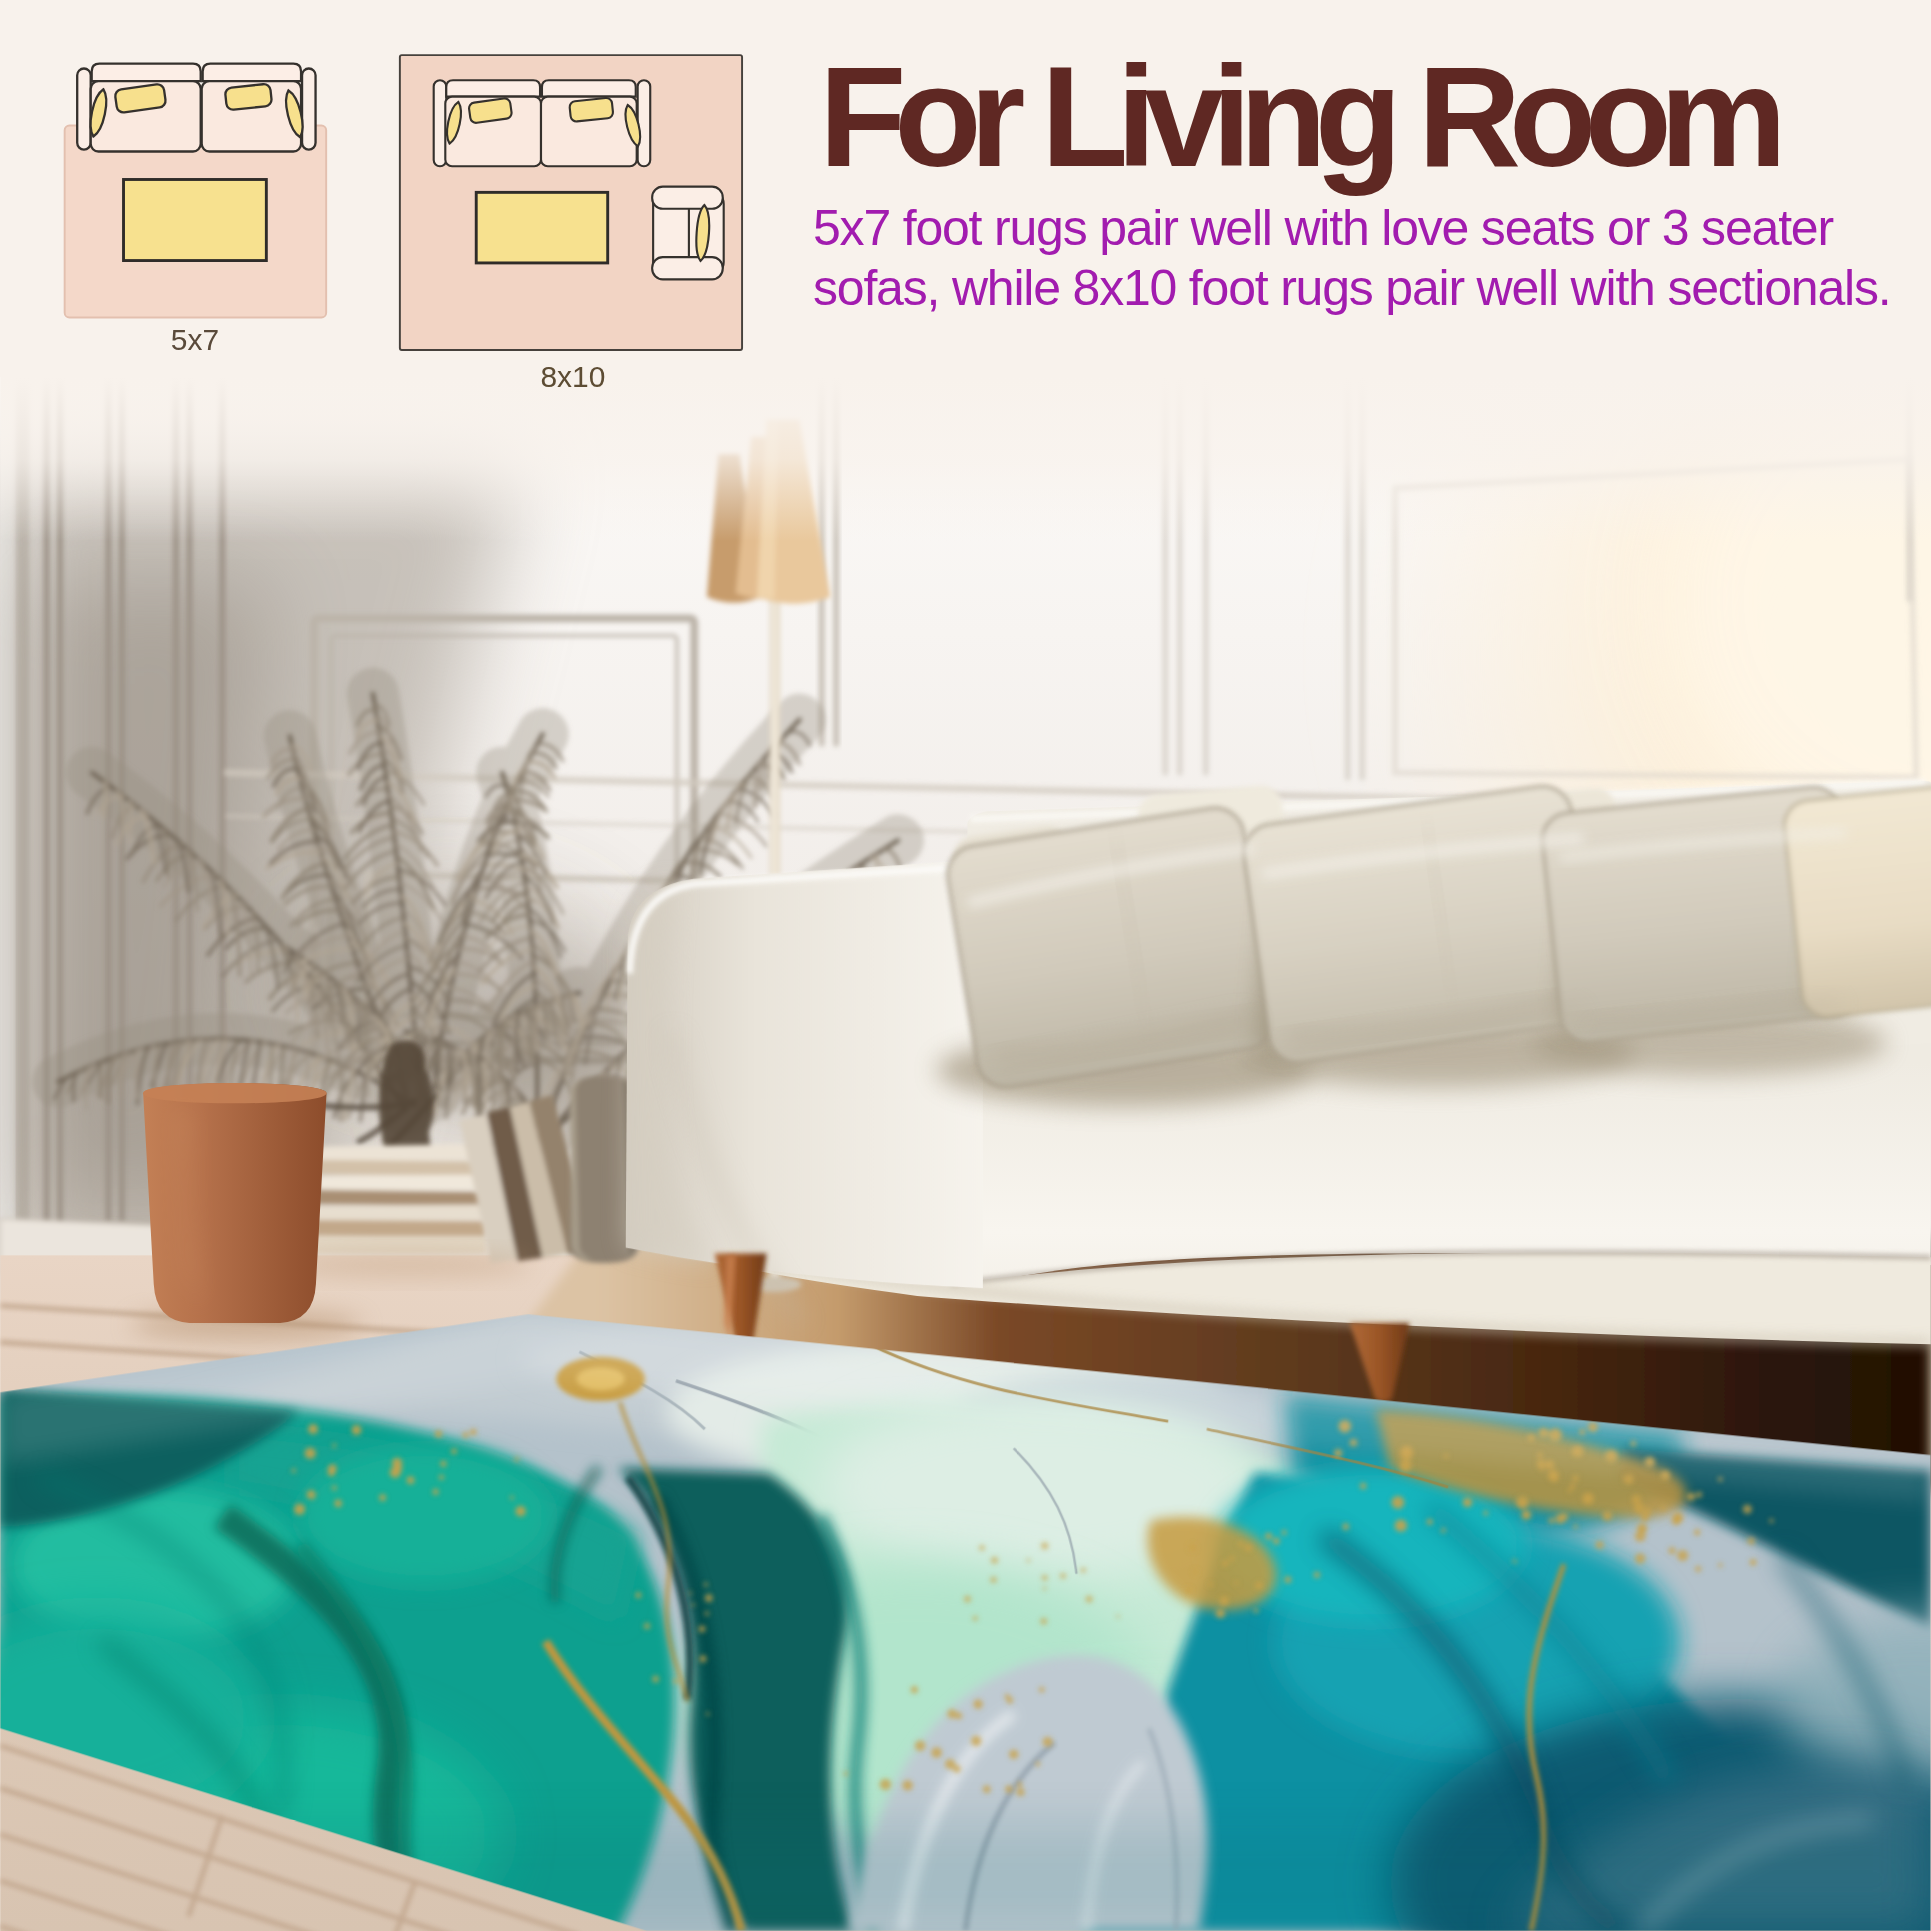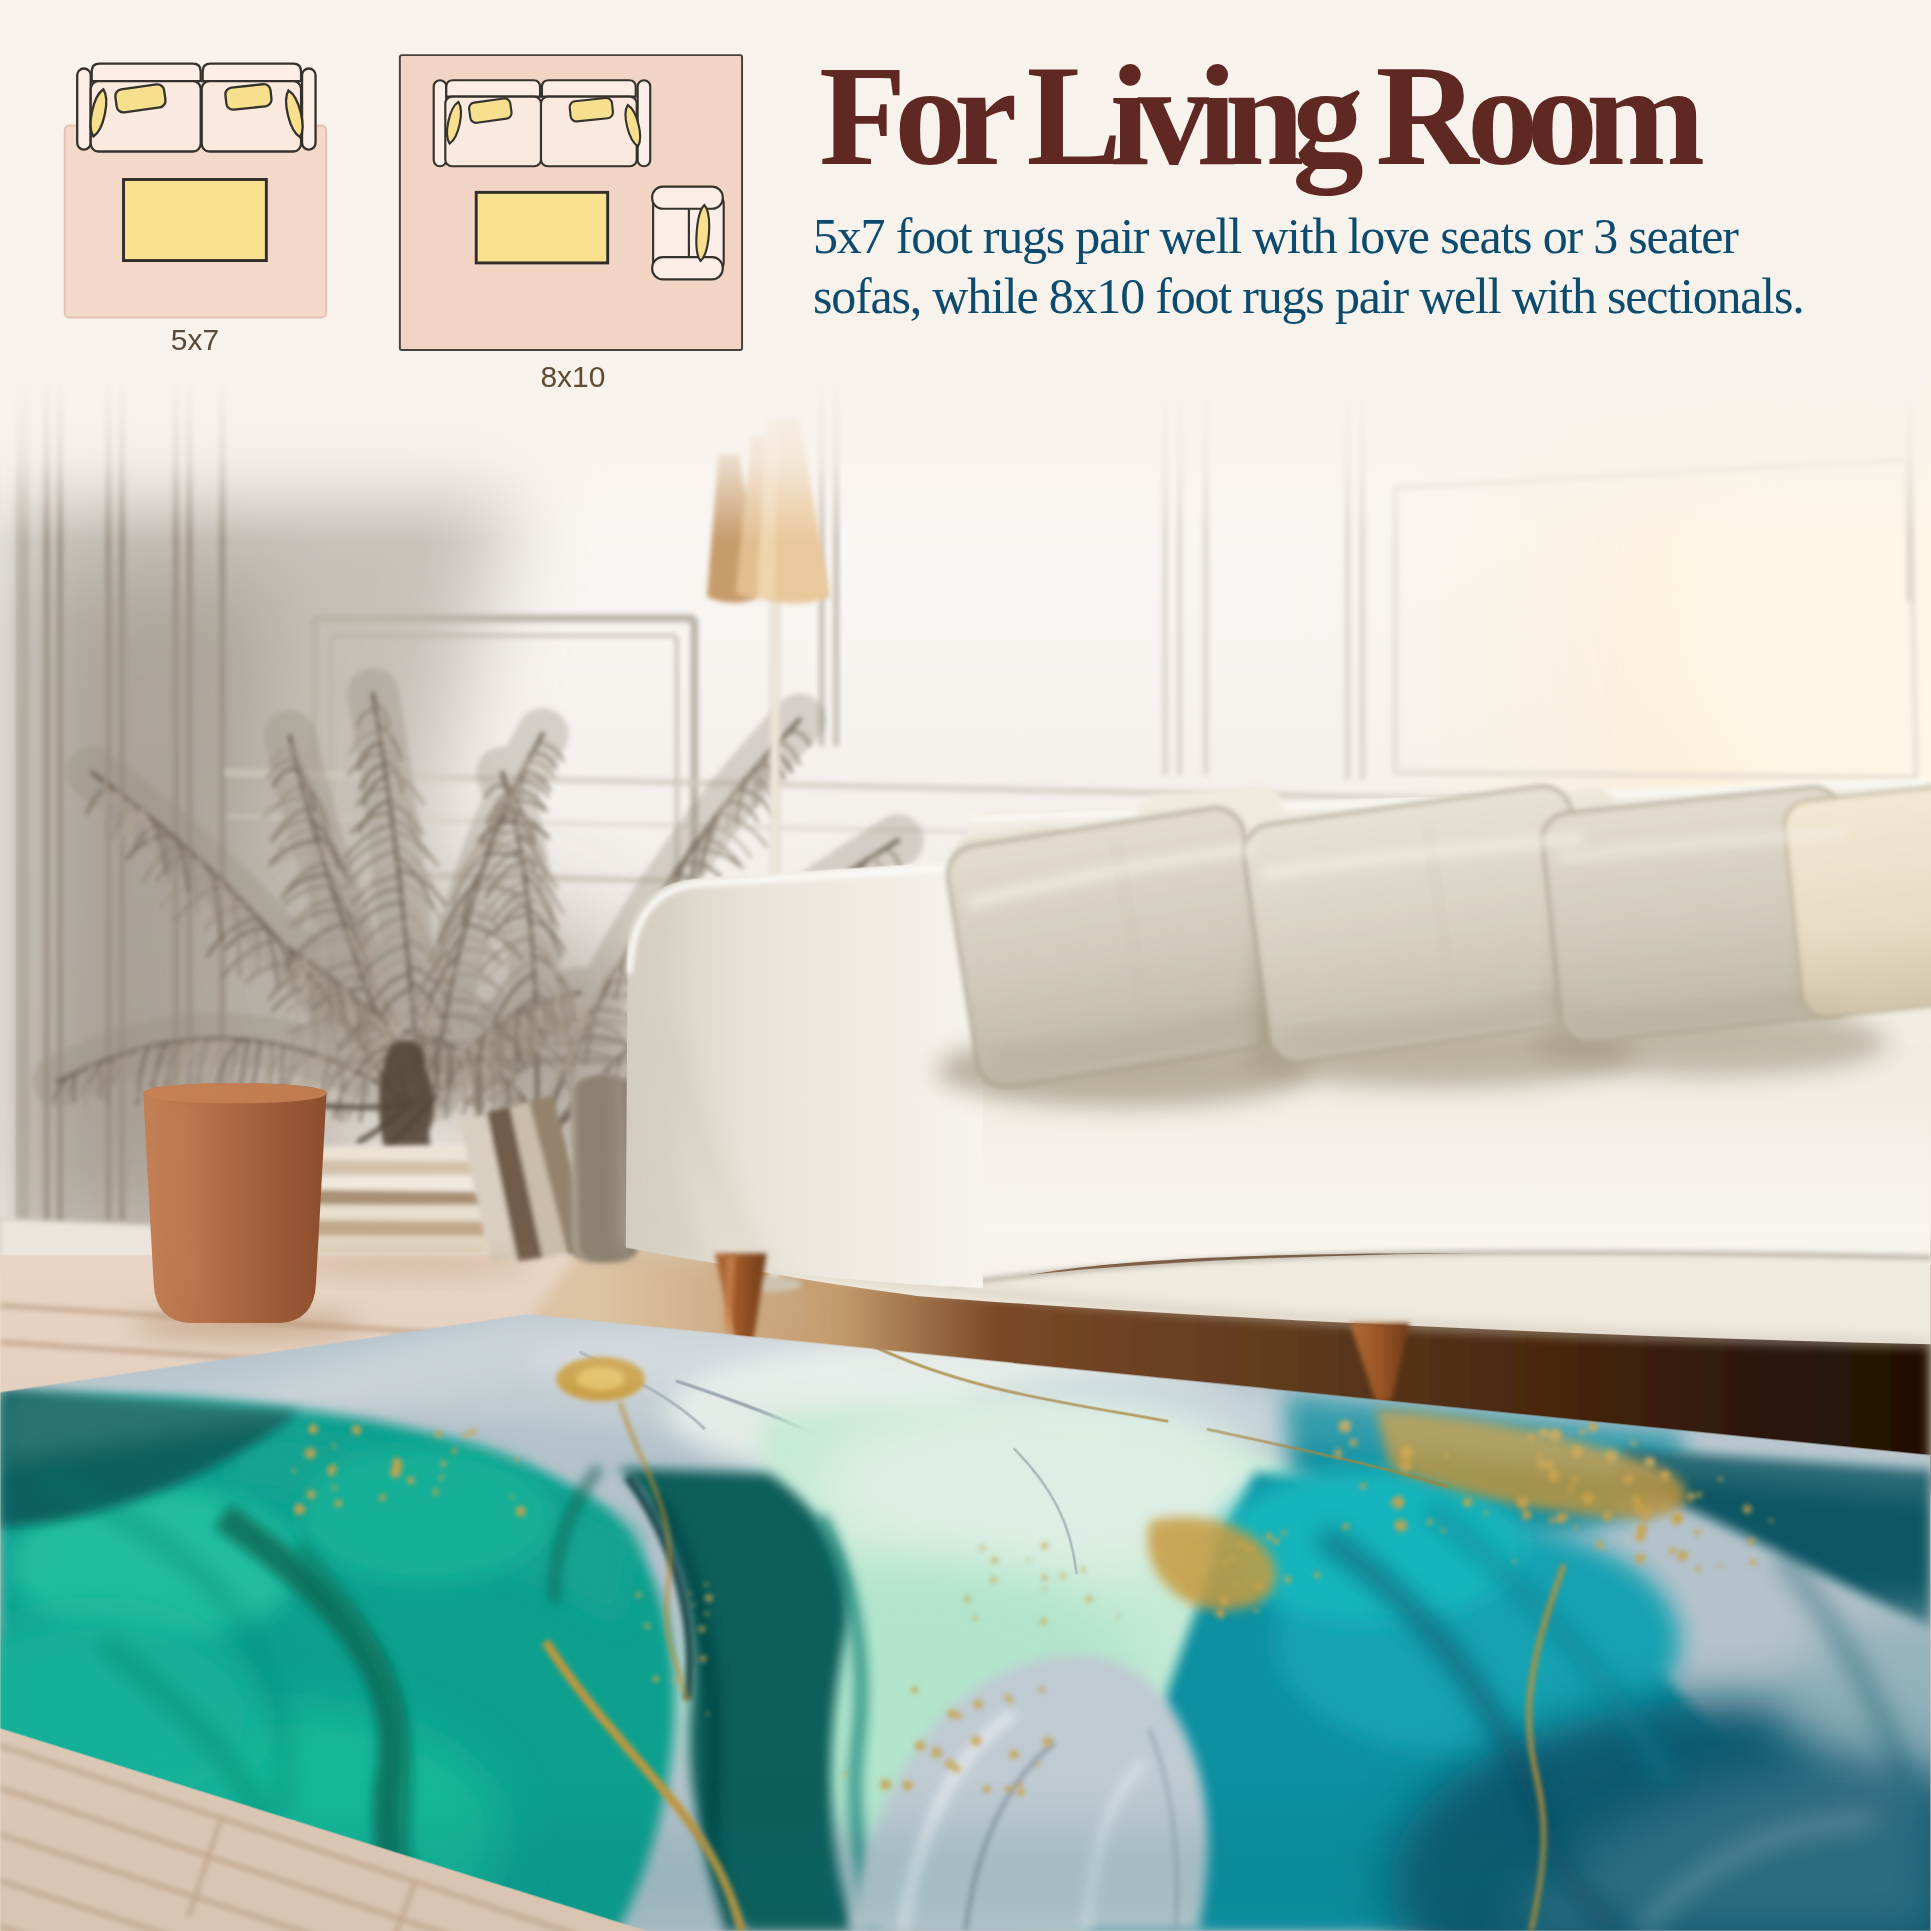--- a/index.html
+++ b/index.html
@@ -1,26 +1,26 @@
 <!DOCTYPE html>
 <html><head>
 <meta charset="utf-8">
 <style>
   html,body{margin:0;padding:0;}
   body{width:1931px;height:1931px;position:relative;overflow:hidden;
        background:#f8f2ec;font-family:"Liberation Sans", sans-serif;}
   .abs{position:absolute;}
-  #photo{z-index:1;} #diagram1,#diagram2{z-index:3;} #heading,#copy{z-index:4;font-family:Liberation Serif, serif;}
+  #photo{z-index:1;} #diagram1,#diagram2{z-index:3;} #heading,#copy{z-index:4;}
 </style>
 </head>
 <body>
 
 <div class="abs" id="heading" style="left:819px;top:45px;font-size:143px;font-weight:bold;color:#5f2823;letter-spacing:-12px;white-space:nowrap;line-height:1;">For Living Room</div>
 
-<div class="abs" id="copy" style="left:813px;top:207px;font-size:50px;color:#0c4a6e;line-height:1.19;letter-spacing:-1.2px;white-space:nowrap;">5x7 foot rugs pair well with love seats or 3 seater<br>sofas, while 8x10 foot rugs pair well with sectionals.</div>
+<div class="abs" id="copy" style="left:813px;top:199px;font-size:50px;color:#a21caf;line-height:1.19;letter-spacing:-1.2px;white-space:nowrap;">5x7 foot rugs pair well with love seats or 3 seater<br>sofas, while 8x10 foot rugs pair well with sectionals.</div>
 
 <svg class="abs" id="diagram1" style="left:0;top:0;" width="386" height="386" viewBox="0 0 400 400">
 
   <rect x="67" y="130" width="271" height="199" rx="5" fill="#f4d8c9" stroke="#e3c0af" stroke-width="2"></rect>
 
   <rect x="80" y="71" width="14" height="84" rx="7" fill="#fbeee6" stroke="#35312d" stroke-width="2.4"></rect>
 
   <rect x="313" y="71" width="14" height="84" rx="7" fill="#fbeee6" stroke="#35312d" stroke-width="2.4"></rect>
 
   <path d="M95,84 L95,74 Q95,66 103,66 L200,66 Q208,66 208,74 L208,84 Z" fill="#fceee6" stroke="#35312d" stroke-width="2.4"></path>

